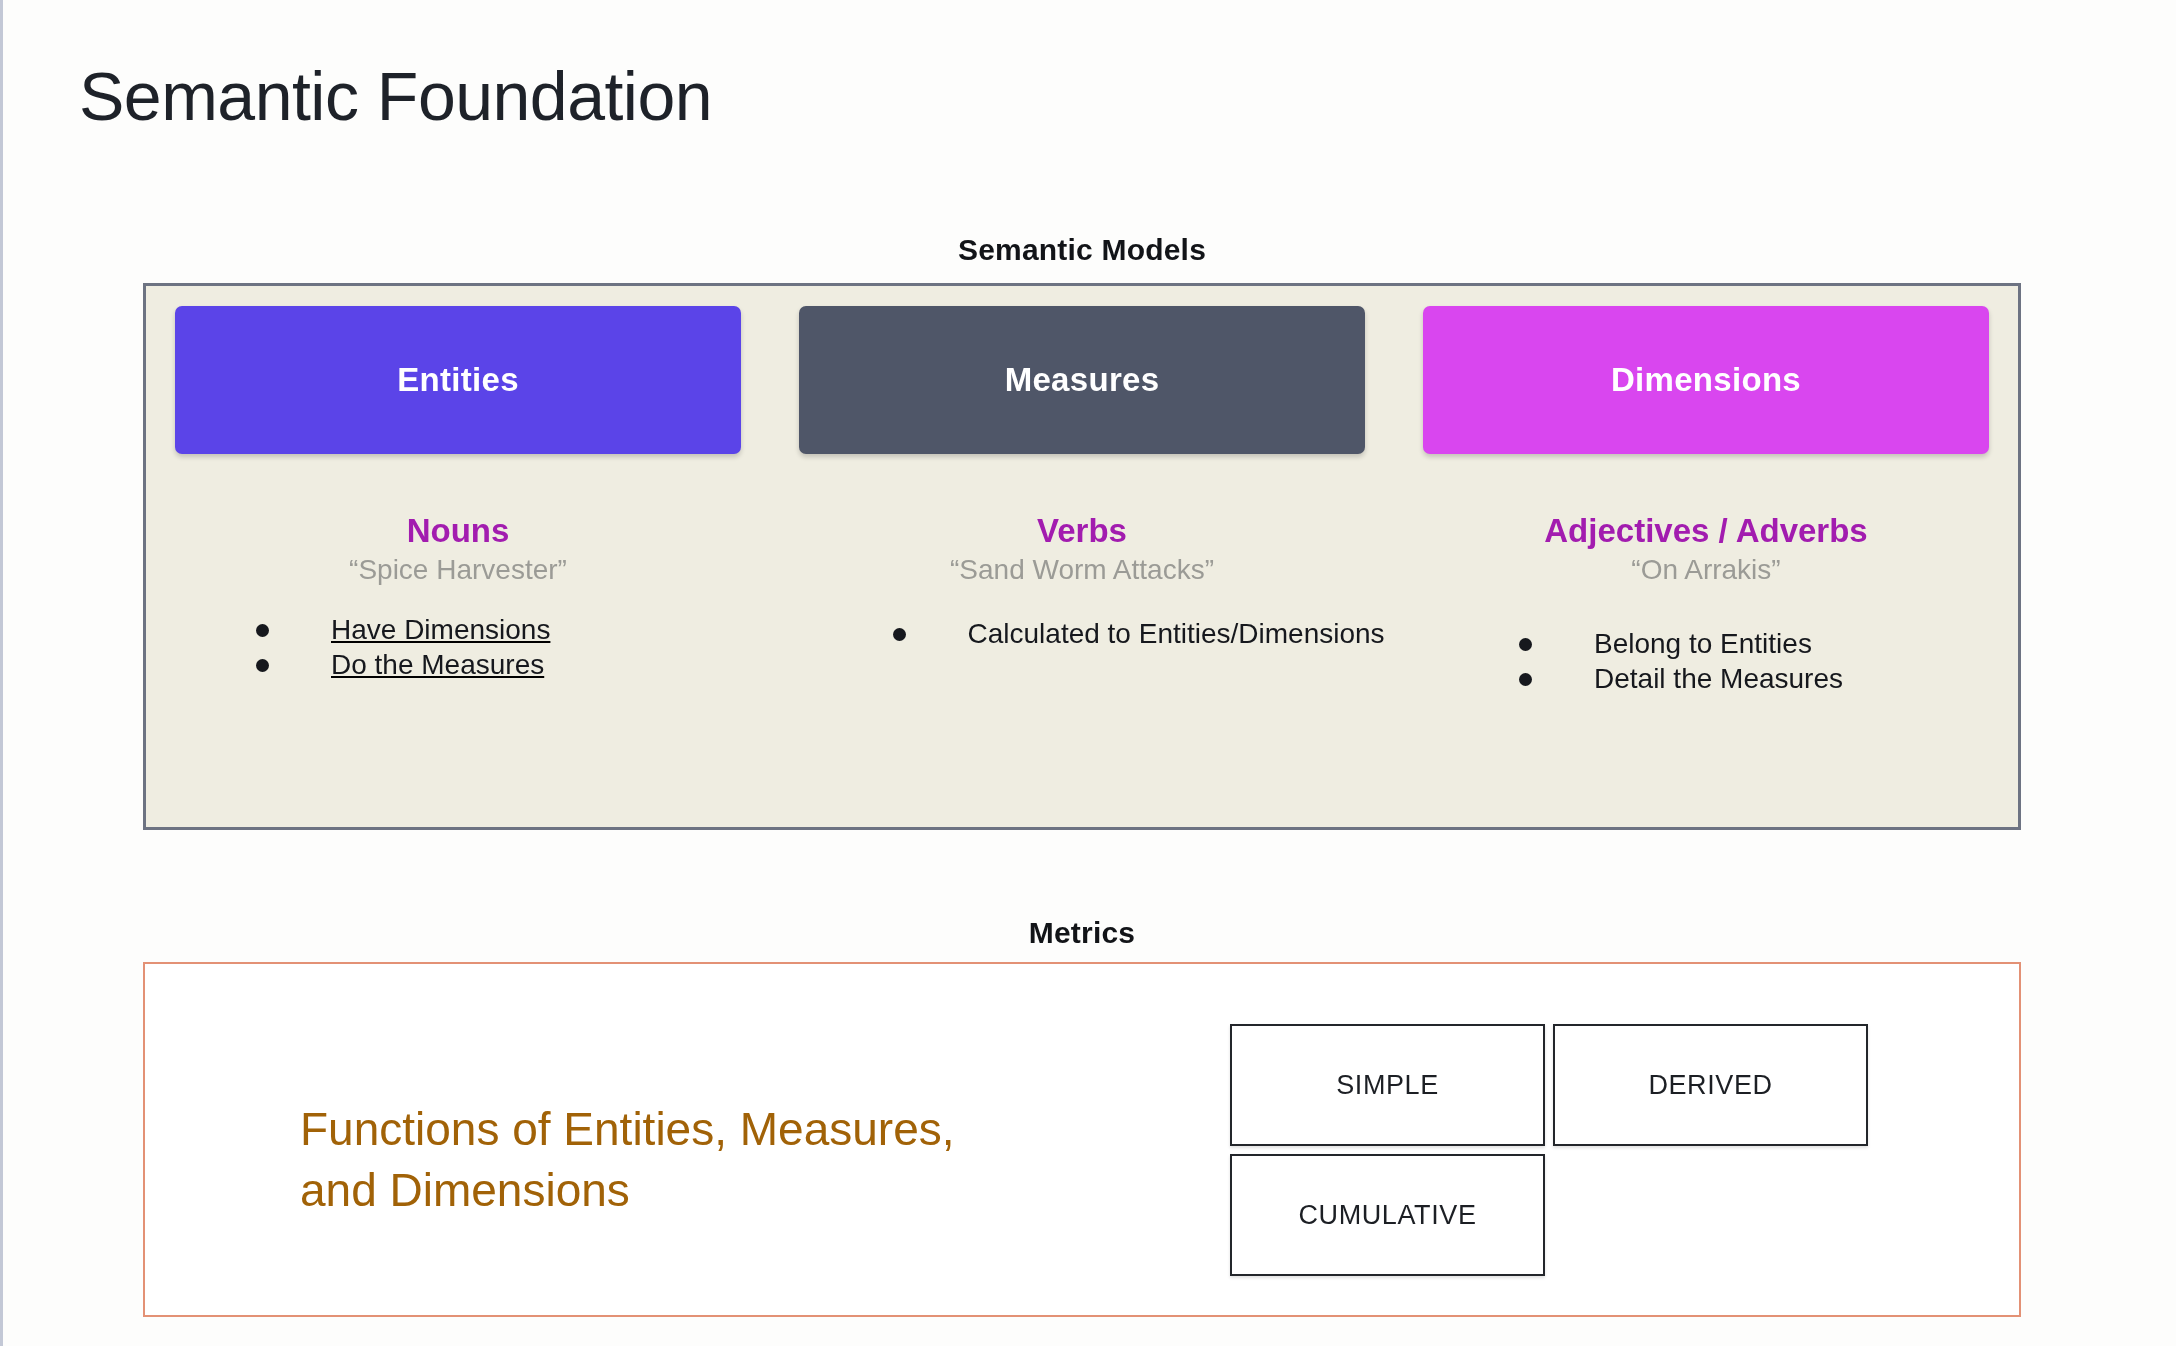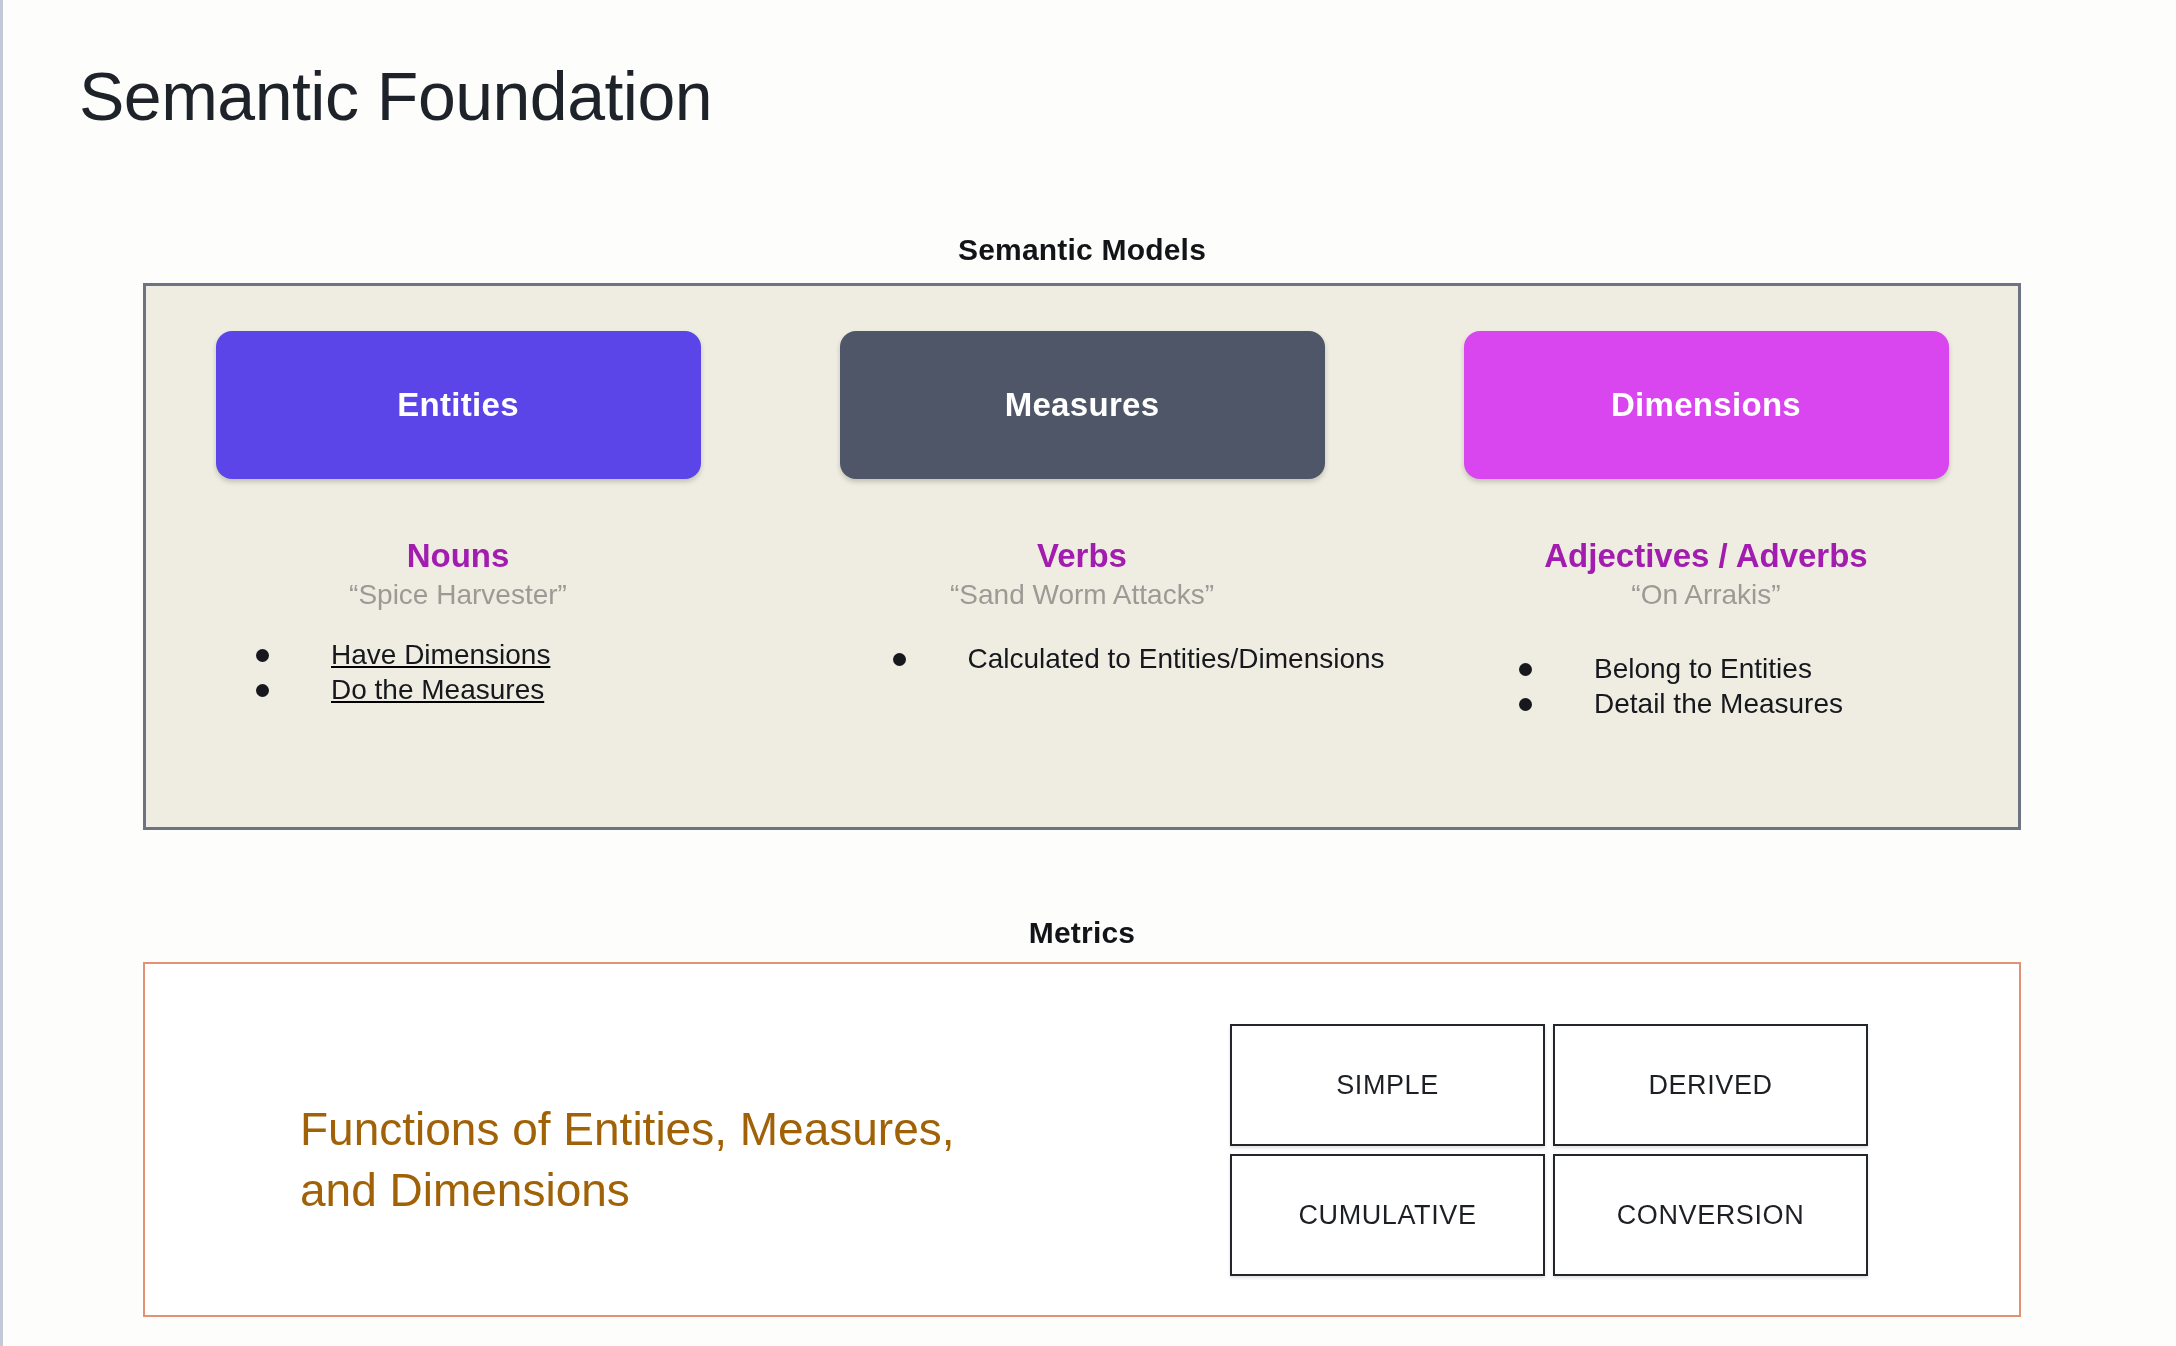--- a/index.html
+++ b/index.html
@@ -64,24 +64,24 @@
   }
   .sm-col {
     flex: 1 1 0;
     position: relative;
     display: flex;
     flex-direction: column;
     align-items: center;
   }
 
   .chip {
-    margin-top: 45px;
-    width: 485px;
+    margin-top: 20px;
+    width: 566px;
     height: 148px;
-    border-radius: 16px;
+    border-radius: 7px;
     display: flex;
     align-items: center;
     justify-content: center;
     color: #ffffff;
     font-size: 33px;
     font-weight: 700;
     letter-spacing: 0.3px;
     box-shadow: 0 3px 5px rgba(0,0,0,0.18);
     box-sizing: border-box;
   }
@@ -242,15 +242,14 @@
 
 <div class="section-caption" id="caption-metrics">Metrics</div>
 
 <div class="panel-metrics">
   <div class="metrics-desc">Functions of Entities, Measures, and Dimensions</div>
 
   <div class="metrics-grid">
     <div class="metric-box">SIMPLE</div>
     <div class="metric-box">DERIVED</div>
     <div class="metric-box">CUMULATIVE</div>
-    <div class="metric-box">CONVERSION</div>
   </div>
 </div>
 
 </body></html>

